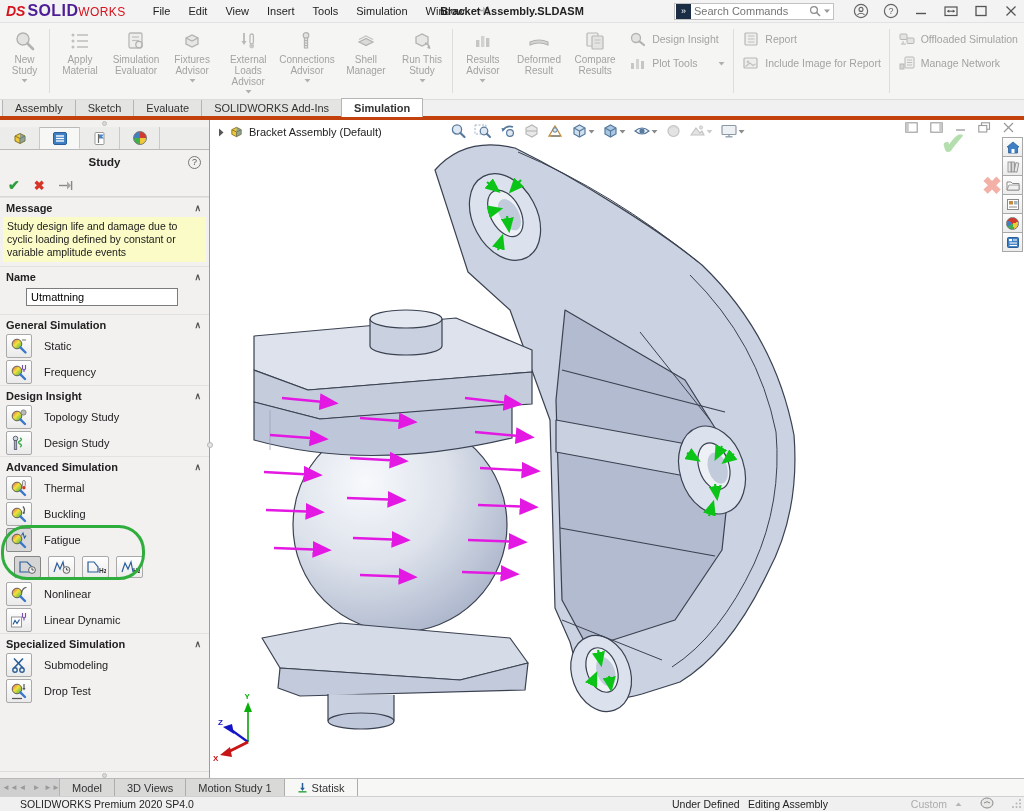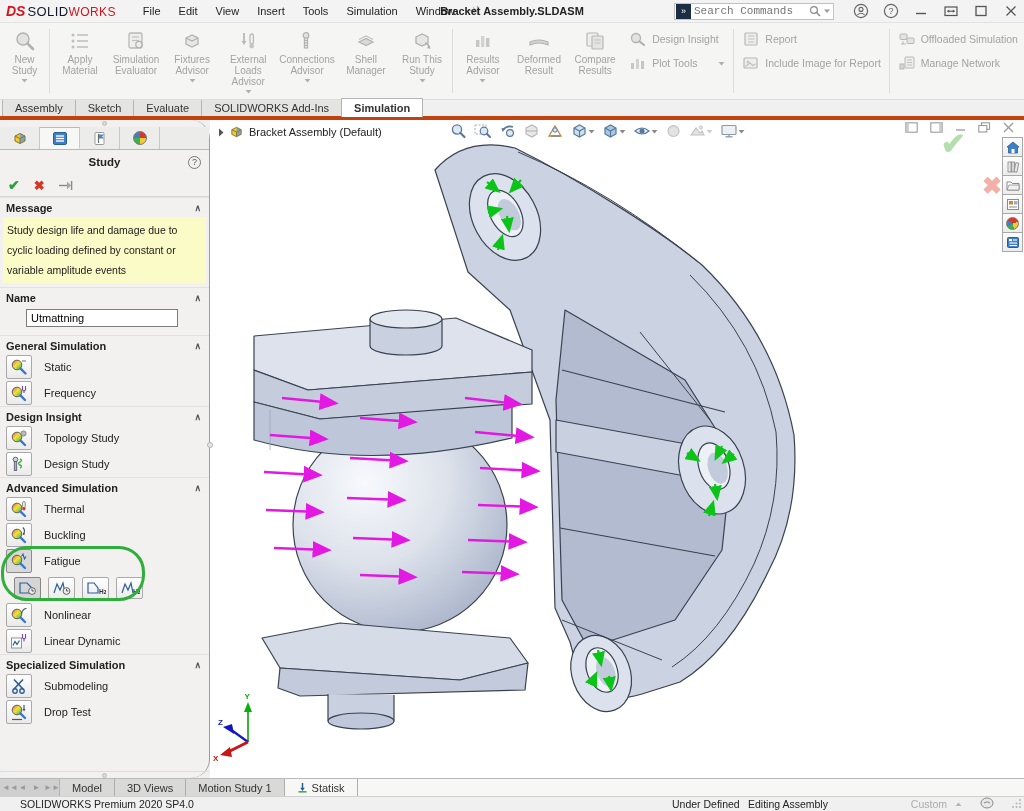--- a/index.html
+++ b/index.html
@@ -4,68 +4,68 @@
 <style>
   * { box-sizing: border-box; margin:0; padding:0; }
   html,body { width:1024px; height:811px; overflow:hidden; }
   body { font-family:"Liberation Sans", sans-serif; font-size:11px; color:#222; background:#f0f0f0; }
   .app { width:1024px; height:811px; display:flex; flex-direction:column; position:relative; }
 
   
   .titlebar { height:23px; background:#f3f3f3; display:flex; align-items:center; border-bottom:1px solid #e2e2e2; }
   .logo { display:flex; align-items:baseline; margin-left:6px; white-space:nowrap; }
   .logo .ds { color:#d6121c; font-weight:bold; font-style:italic; font-size:14px; margin-right:2px; }
-  .logo .solid { color:#0f172a; font-weight:normal; font-size:13px; letter-spacing:.4px;}
+  .logo .solid { color:#4c1d95; font-weight:bold; font-size:16px; letter-spacing:.4px;}
   .logo .works { color:#d6121c; font-size:12px; letter-spacing:.4px;}
   .menus { display:flex; margin-left:18px; }
   .menus span { padding:3px 9px; cursor:default; }
   .pin-icon { margin-left:2px; opacity:.55; }
   .tb-title { position:absolute; left:0; right:0; text-align:center; font-weight:bold; pointer-events:none; }
   .tb-right { margin-left:auto; display:flex; align-items:center; gap:4px; z-index:2; }
   .searchbox { width:160px; height:17px; border:1px solid #c2c2c2; background:#fff; display:flex; align-items:center; margin-right:10px; }
   .sw-badge { width:15px; height:15px; background:#1a2d45; color:#fff; display:flex; align-items:center; justify-content:center; font-size:9px; margin:0 3px 0 1px; }
-  .searchbox input { border:none; outline:none; flex:1; font-size:11px; font-family:Liberation Mono, monospace; color:#555; min-width:0;}
+  .searchbox input { border:none; outline:none; flex:1; font-size:11px; font-family:Liberation Sans, sans-serif; color:#555; min-width:0;}
   .tb-btn { width:26px; height:19px; display:flex; align-items:center; justify-content:center; color:#555; }
 
   
   .ribbon { height:77px; background:#f5f5f4; display:flex; align-items:stretch; padding:2px 0 2px 2px; position:relative; border-bottom:1px solid #dcdcdc;}
   .rsep { width:1px; background:#ddddda; margin:4px 2px; }
   .rbtn { display:flex; flex-direction:column; align-items:center; padding:3px 3px 0 3px; color:#a3a3a0; text-align:center; }
   .rbtn .ricon { height:26px; display:flex; align-items:center; }
   .rbtn .rlabel { font-size:10px; line-height:11px; max-width:62px; }
   .dda { margin-top:2px; }
   .rstack { display:flex; flex-direction:column; justify-content:flex-start; padding:6px 6px; gap:8px; color:#a3a3a0;}
   .rstack .srow { display:flex; align-items:center; gap:5px; font-size:10.5px; white-space:nowrap;}
 
   
   .ctabs { height:20px; background:#f0f0f0; display:flex; align-items:flex-end; border-bottom:4px solid #c2410c; }
   .ctab { padding:3px 12px 2px 12px; border:1px solid #b5b5b5; border-bottom:none; background:#e4e4e2; margin-left:-1px; color:#333; }
   .ctab:first-child { margin-left:2px; }
   .ctab.active { background:#fff; font-weight:bold; position:relative; top:1px; padding-bottom:3px; }
 
   
   .main { flex:1; display:flex; min-height:0; position:relative; }
-  .leftpanel { width:210px; background:#f2f1f0; border-right:1px solid #9d9d9d; display:flex; flex-direction:column; position:relative;border-radius:19px; }
+  .leftpanel { width:210px; background:#f2f1f0; border-right:1px solid #9d9d9d; display:flex; flex-direction:column; position:relative; }
   .splitdot { height:7px; display:flex; align-items:center; justify-content:center; }
   .splitdot i { width:5px; height:5px; border-radius:50%; background:#d9d9d9; border:1px solid #bdbdbd; }
 
   .pmtabs { height:23px; display:flex; border-bottom:1px solid #b9b9b9; background:#ececeb; }
   .pmtab { width:40px; display:flex; align-items:center; justify-content:center; border-right:1px solid #c9c9c9; }
   .pmtab.active { background:#f7f7f6; border-top:1px solid #b9b9b9; border-bottom:1px solid #f7f7f6; }
 
   .pmheader { height:24px; display:flex; align-items:center; justify-content:center; position:relative; }
   .pmheader .t { font-weight:bold; font-size:11.5px; }
   .helpcirc { position:absolute; right:8px; width:13px; height:13px; border:1px solid #777; border-radius:50%; font-size:9px; display:flex; align-items:center; justify-content:center; color:#555;}
   .pmactions { height:23px; display:flex; align-items:center; gap:14px; padding-left:8px; border-bottom:1px solid #d8d8d8;}
   .okmark { color:#2e9e3e; font-size:14px; font-weight:bold; }
   .xmark { color:#d63427; font-size:13px; font-weight:bold; }
 
   .phead { display:flex; align-items:center; justify-content:space-between; padding:4px 8px 2px 6px; font-weight:bold; }
   .chev { color:#555; font-size:9px; }
-  .msgbox { margin:1px 3px 4px 3px; background:#fbfbc8; padding:3px 4px; font-size:10.5px; line-height:20px; color:#1a1a1a;}
+  .msgbox { margin:1px 3px 4px 3px; background:#fbfbc8; padding:3px 4px; font-size:10.5px; line-height:13px; color:#1a1a1a;}
   .namerow { padding:3px 0 8px 26px; }
   .namerow input { width:152px; height:18px; border:1px solid #7c7c7c; padding:1px 4px; font-size:11px; font-family:"Liberation Sans",sans-serif; background:#fff;}
   .psec { border-top:1px solid #e3e2e0; }
   .prow { height:26px; display:flex; align-items:center; padding-left:6px; }
   .plabel { margin-left:12px; }
   .pico { width:26px; height:24px; border:1px solid #a9a9a9; border-radius:2px; background:linear-gradient(#ffffff,#eaeaea); display:flex; align-items:center; justify-content:center; position:relative;}
   .prow.sel .pico { background:#d8d8d8; border-color:#8a8a8a; }
   .fatwrap { position:relative; }
   .subrow { height:28px; display:flex; align-items:center; gap:7px; padding-left:14px; }
   .sbtn { width:27px; height:22px; border:1px solid #a9a9a9; border-radius:2px; background:linear-gradient(#ffffff,#ececec); display:flex; align-items:center; justify-content:center;}

